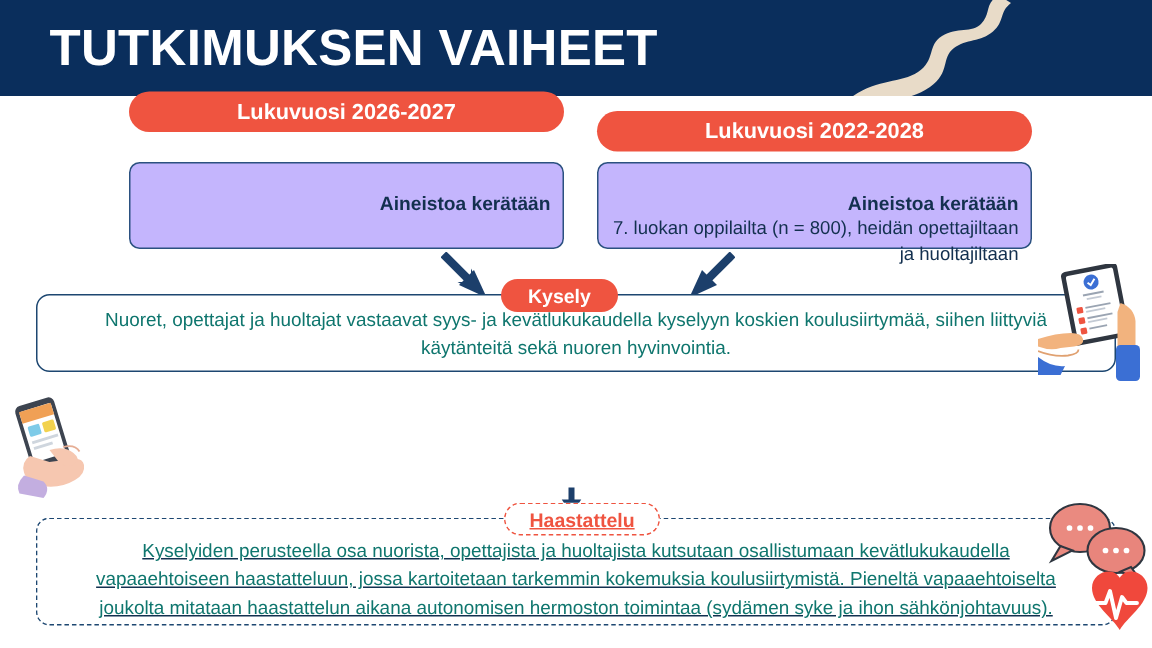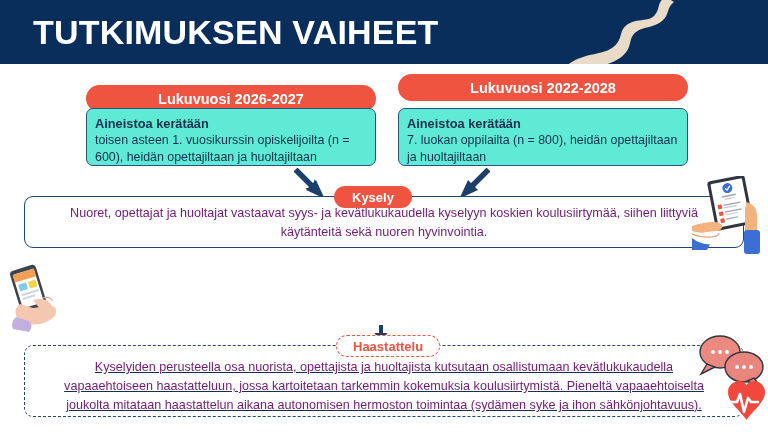--- a/index.html
+++ b/index.html
@@ -59,32 +59,32 @@
     border-radius: 14px;
     background: #ef5440;
     color: #ffffff;
     font-size: 14.5px;
     font-weight: bold;
     display: flex;
     align-items: center;
     justify-content: center;
     text-align: center;
   }
-  .year-pill.left  { left: 86px;  top: 85px;  width: 290px; }
+  .year-pill.left  { left: 86px;  top: 61px;  width: 290px; }
   .year-pill.right { left: 398px; top: 74px;  width: 290px; }
 
   
   .top-box {
     position: absolute;
     box-sizing: border-box;
     border: 1.6px solid #2b5180;
     border-radius: 7px;
-    background: #5eead4;
-    padding: 6px 8px 5px 8px;
-    text-align: left;
+    background: #c4b5fd;
+    padding: 18px 8px 5px 8px;
+    text-align: right;
     font-size: 12.4px;
     line-height: 16.5px;
     color: #13304f;
   }
   .top-box.left  { left: 86px;  top: 108px; width: 290px; height: 58px; }
   .top-box.right { left: 398px; top: 108px; width: 290px; height: 58px; }
   .top-box .box-heading {
     display: block;
     font-weight: bold;
     font-size: 12.8px;
@@ -123,21 +123,21 @@
     border: 1.7px solid #1d4771;
   }
   .stage-dashed {
     border: 1.9px dashed #1d4771;
   }
   .stage-text {
     display: block;
     font-size: 12.6px;
     line-height: 19px;
     padding: 0 26px;
-    color: #701a75;
+    color: #0f766e;
   }
 
   #stage-kysely        { left: 24px; top: 196px; width: 720px; height: 52px; }
   #stage-kysely .stage-text        { margin-top: 7px; }
 
   #stage-intensiivi    { left: 24px; top: 262px; width: 720px; height: 52px; }
   #stage-intensiivi .stage-text    { margin-top: 7px; }
 
   #stage-haastattelu   { left: 24px; top: 345px; width: 720px; height: 72px; text-decoration: underline; }
   #stage-haastattelu .stage-text   { margin-top: 12px; }
@@ -159,20 +159,21 @@
   .stage-pill.filled {
     background: #ef5440;
     color: #ffffff;
     padding: 0 18px;
   }
   .stage-pill.outlined {
     background: #ffffff;
     color: #ef5440;
     border: 1.8px dashed #ef5440;
     padding: 0 16px;
+    text-decoration: underline;
   }
   #pill-kysely      { left: 334px; top: 186px; }
   #pill-intensiivi  { left: 326px; top: 252px; }
   #pill-haastattelu { left: 336px; top: 335px; }
 
   
   .illus {
     position: absolute;
     pointer-events: none;
   }
@@ -196,21 +197,20 @@
                C 42 70, 28 72, 12 72 Z" fill="#e8dbc8"></path>
     </svg>
   </div>
 
   <div class="year-pill left">Lukuvuosi 2026-2027</div>
 
   <div class="year-pill right">Lukuvuosi 2022-2028</div>
 
   <div class="top-box left">
     <span class="box-heading">Aineistoa kerätään</span>
-    <span class="box-body">toisen asteen 1. vuosikurssin opiskelijoilta (n = 600), heidän opettajiltaan ja huoltajiltaan</span>
   </div>
 
   <div class="top-box right">
     <span class="box-heading">Aineistoa kerätään</span>
     <span class="box-body">7. luokan oppilailta (n = 800), heidän opettajiltaan ja huoltajiltaan</span>
   </div>
 
   <svg class="diag-arrow a1" viewBox="0 0 34 34">
     <path d="M4 4 L20 20 L20 11 L30 30 L11 20 L20 20 Z" fill="#1c3f6b"></path>
     <path d="M3.5 3.5 L21 21" stroke="#1c3f6b" stroke-width="5.5" stroke-linecap="square"></path>

